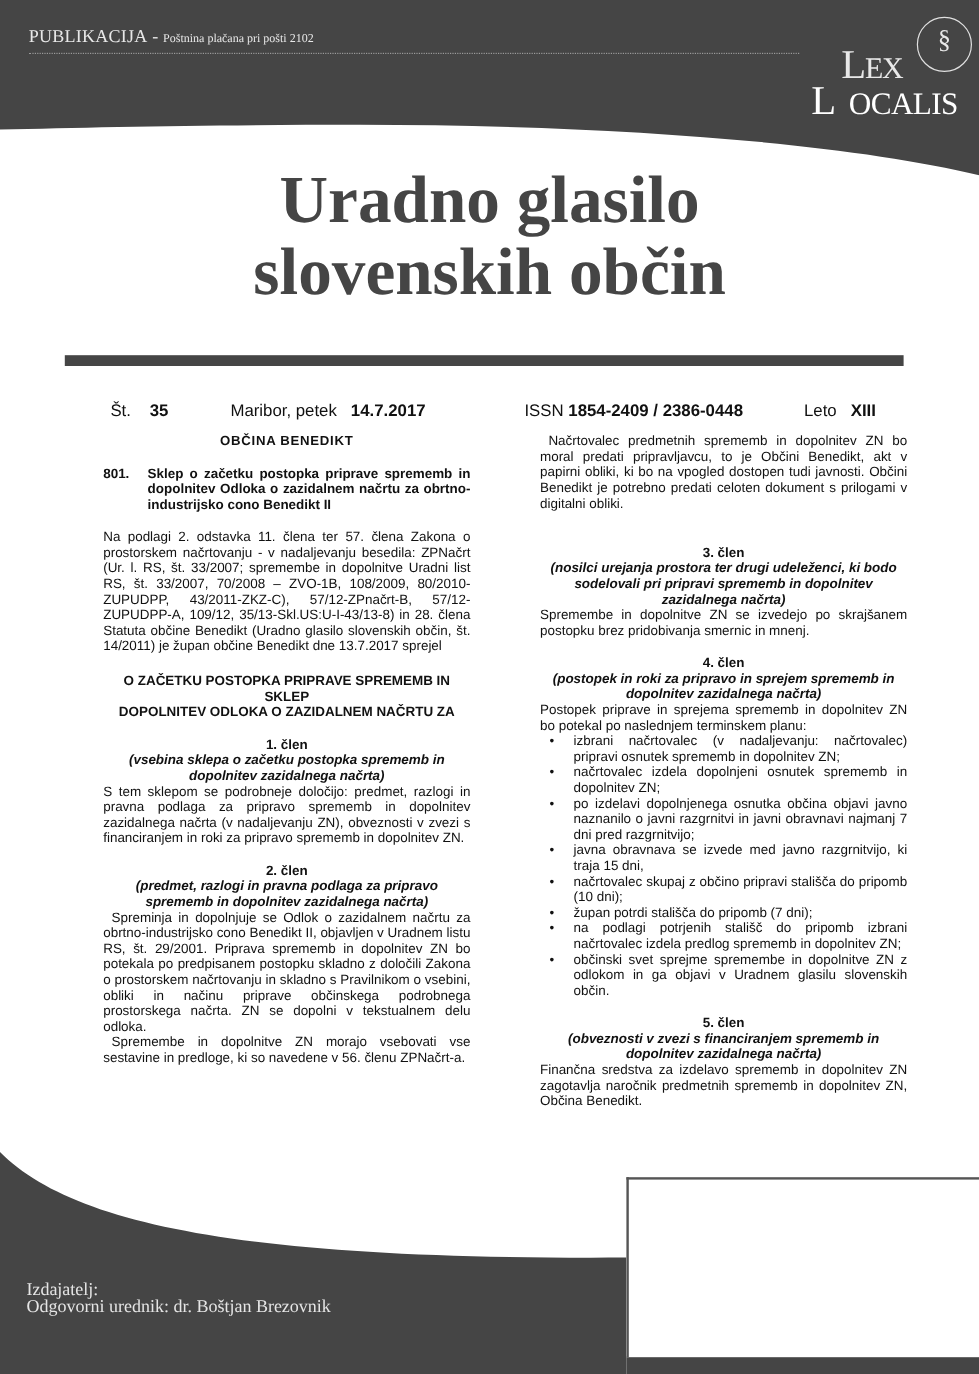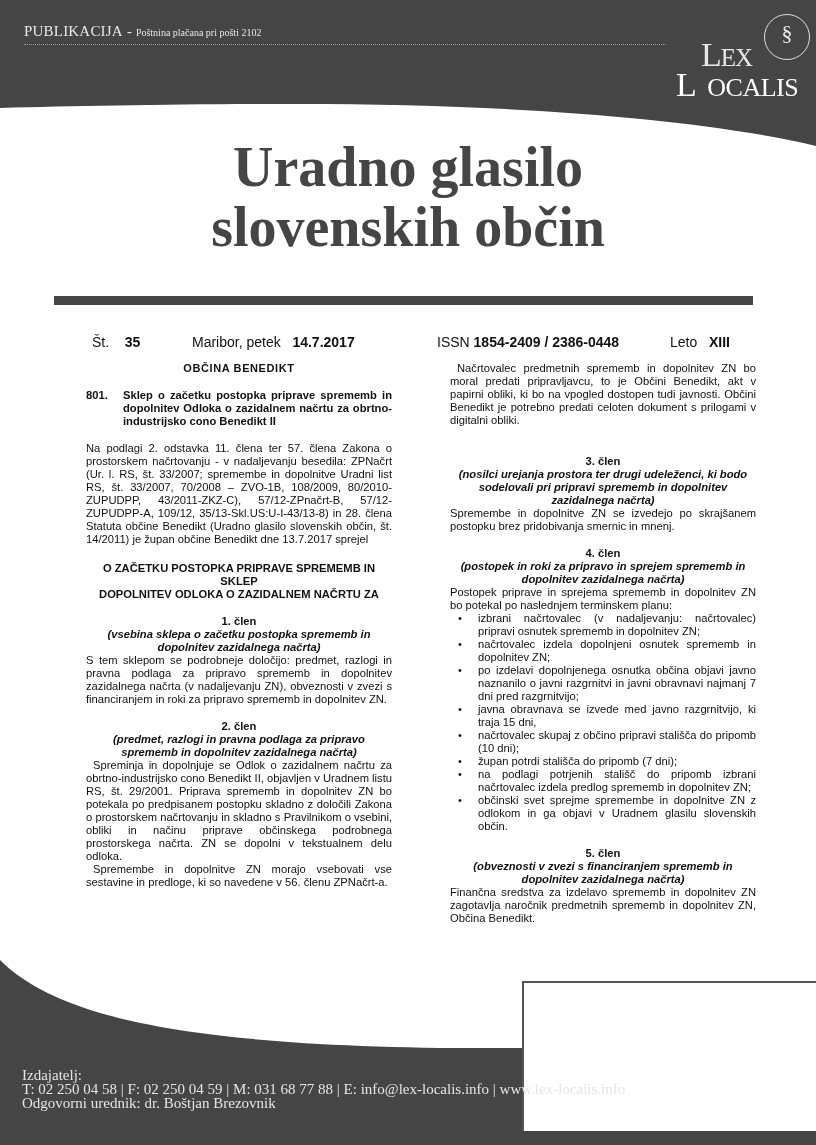--- a/index.html
+++ b/index.html
@@ -131,15 +131,14 @@
 </div>
 
 <svg class="footer-bg" viewBox="0 0 816 185" preserveAspectRatio="none">
   <path d="M0,0 C60,60 200,90 522,88 L522,185 L0,185 Z" fill="#454545"></path>
   <rect x="522" y="170" width="294" height="15" fill="#454545"></rect>
 </svg>
 <div class="stamp-box"></div>
 
 <div class="footer-text">
   <div>Izdajatelj:</div>
-  <div>T: 02 250 04 58  | F: 02 250 04 59  |  M: 031 68 77 88  |  E: info@lex-localis.info  |  www.lex-localis.info</div>
   <div>Odgovorni urednik: dr. Boštjan Brezovnik</div>
 </div>
 
 </body></html>

